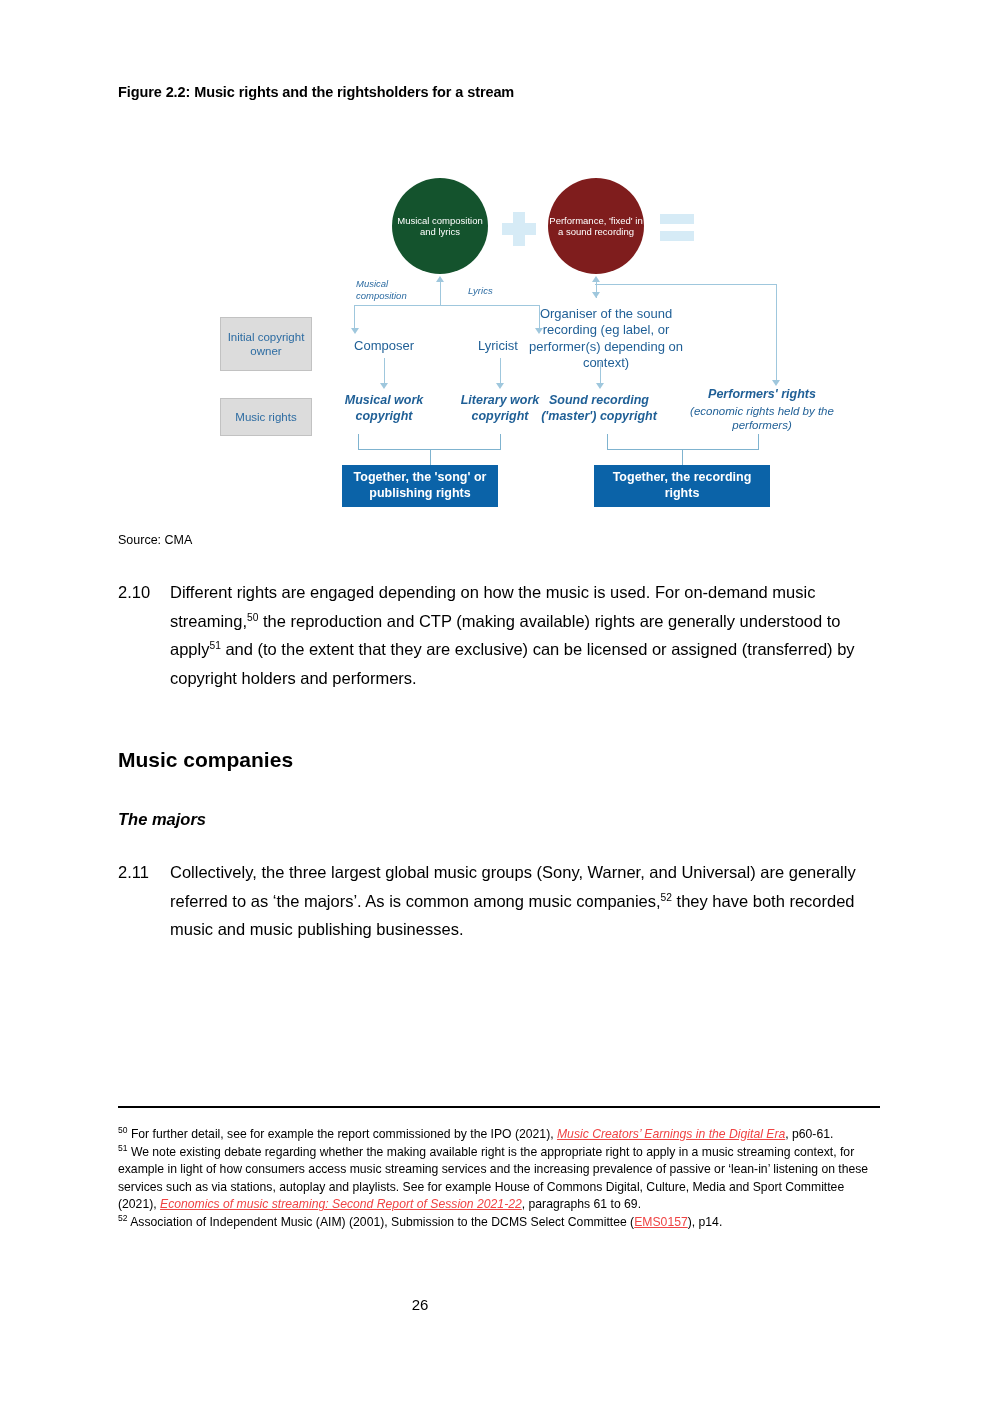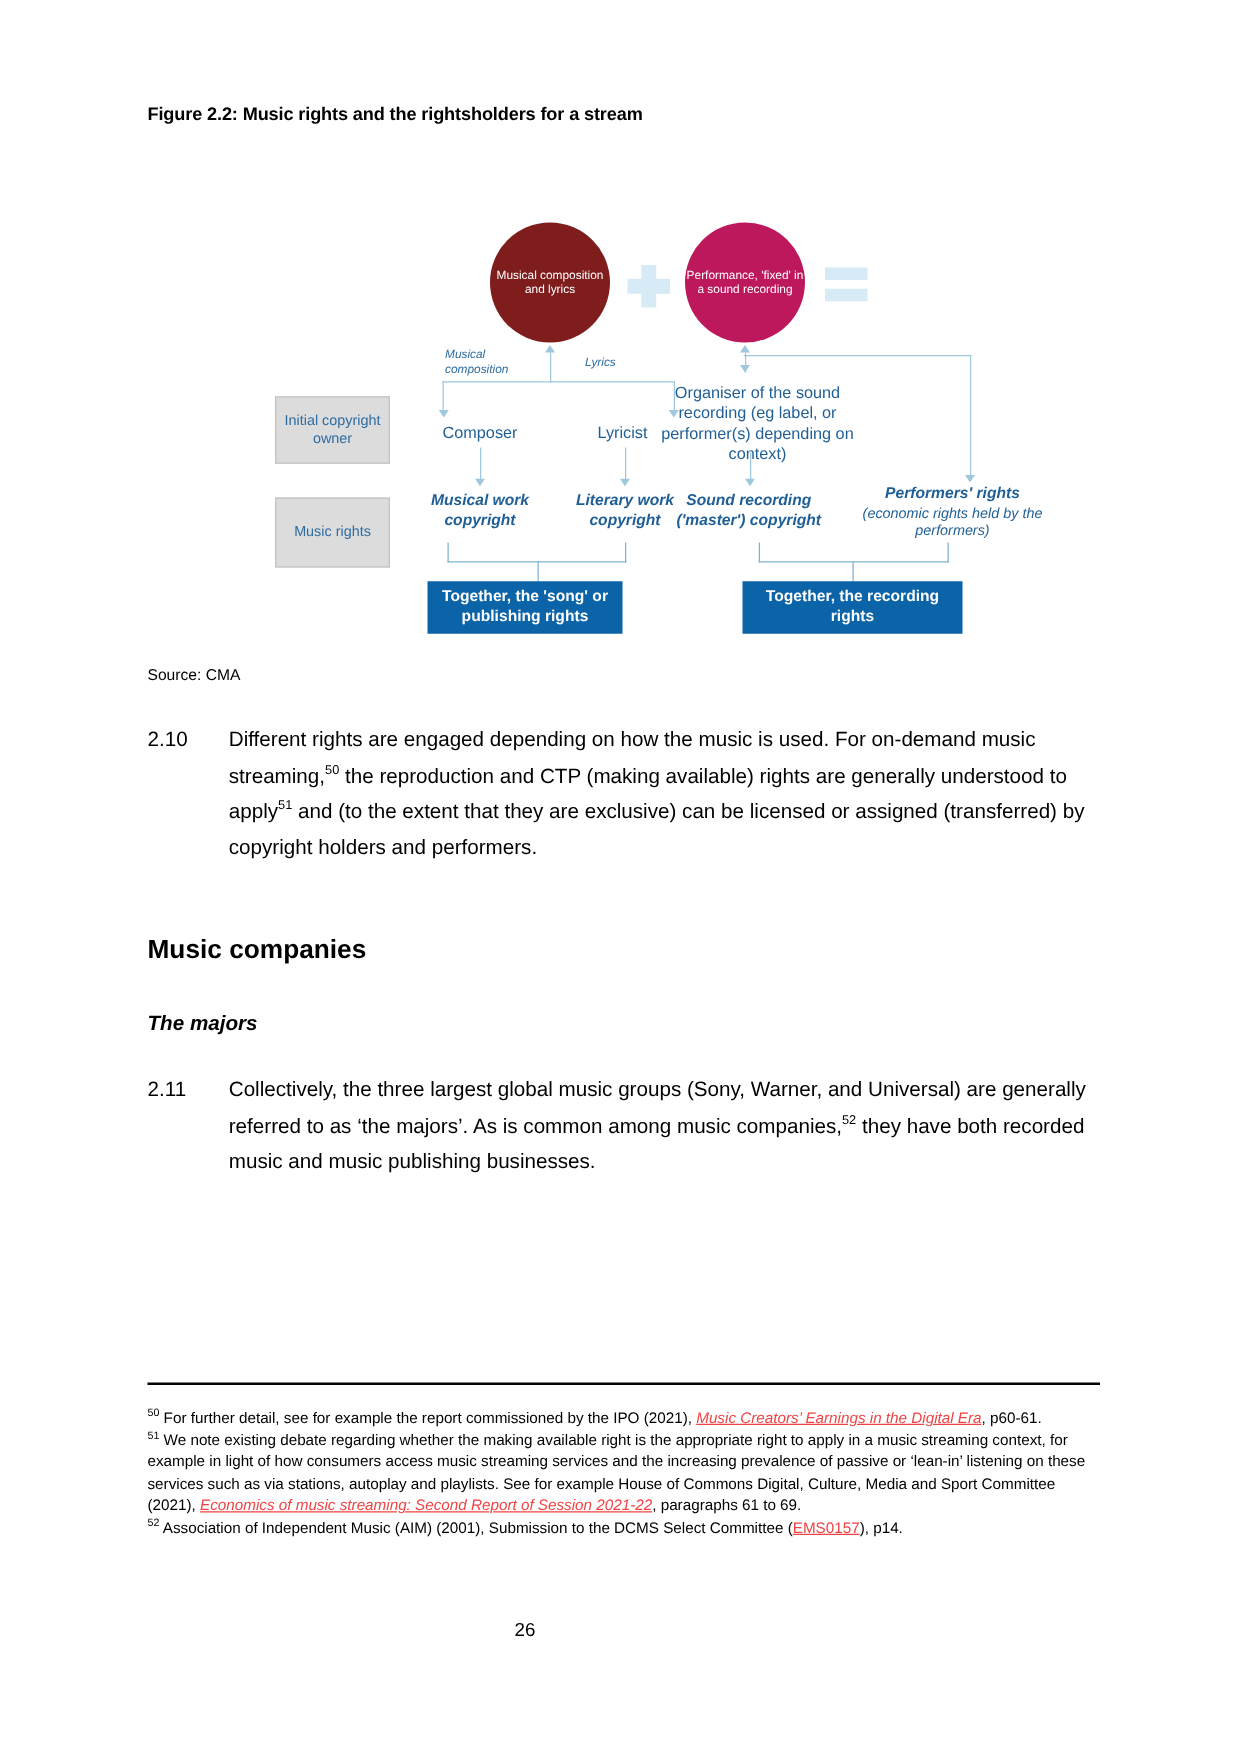--- a/index.html
+++ b/index.html
@@ -47,27 +47,27 @@
     align-items: center;
     justify-content: center;
     text-align: center;
     color: #ffffff;
     line-height: 1.18;
     box-sizing: border-box;
   }
   .circle-composition {
     left: 274px; top: 38px;
     width: 96px; height: 96px;
-    background: #7f1d1d;
+    background: #14532d;
     font-size: 9.5px;
   }
   .circle-performance {
     left: 430px; top: 38px;
     width: 96px; height: 96px;
-    background: #be185d;
+    background: #7f1d1d;
     font-size: 9.5px;
   }
   .circle-track {
     left: 589px; top: 38px;
     width: 92px; height: 92px;
     background: #a9a9a9;
     font-size: 9.5px;
   }
 
   
@@ -106,21 +106,21 @@
     color: #2d6ca2;
     font-size: 11.5px;
     display: flex;
     align-items: center;
     justify-content: center;
     text-align: center;
     line-height: 1.25;
     box-sizing: border-box;
   }
   .cat-initial { left: 102px; top: 177px; width: 92px; height: 54px; }
-  .cat-rights  { left: 102px; top: 258px; width: 92px; height: 56px; }
+  .cat-rights  { left: 102px; top: 258px; width: 92px; height: 38px; }
 
   
   .edge-label {
     position: absolute;
     color: #2d6ca2;
     font-size: 9.5px;
     font-style: italic;
     line-height: 1.25;
     text-align: left;
   }
@@ -209,21 +209,21 @@
     font-size: 16.5px;
     line-height: 28.5px;
   }
   .para .num {
     position: absolute;
     left: 0;
     top: 0;
   }
   .para .body {
     display: block;
-    margin-left: 65px;
+    margin-left: 52px;
   }
   .p210 { top: 578px; }
   .p211 { top: 858px; }
 
   sup {
     font-size: 0.62em;
     vertical-align: super;
     line-height: 0;
   }
 

